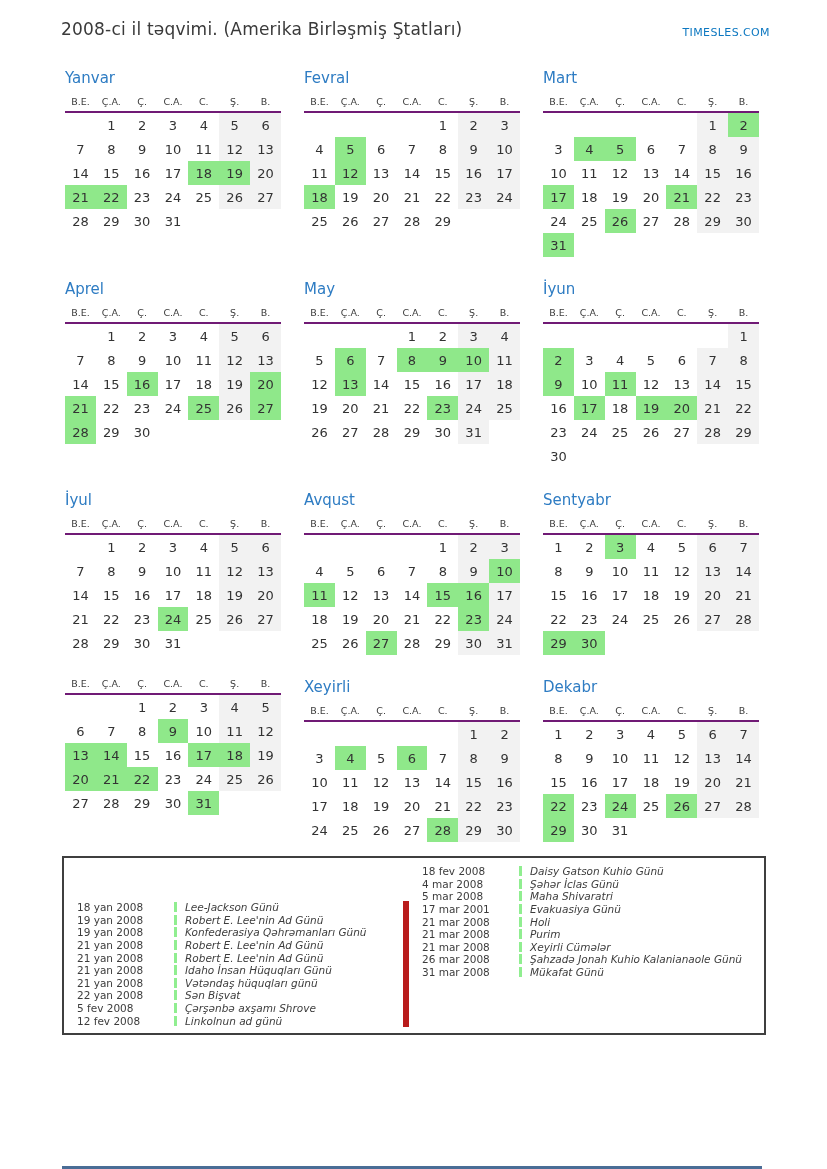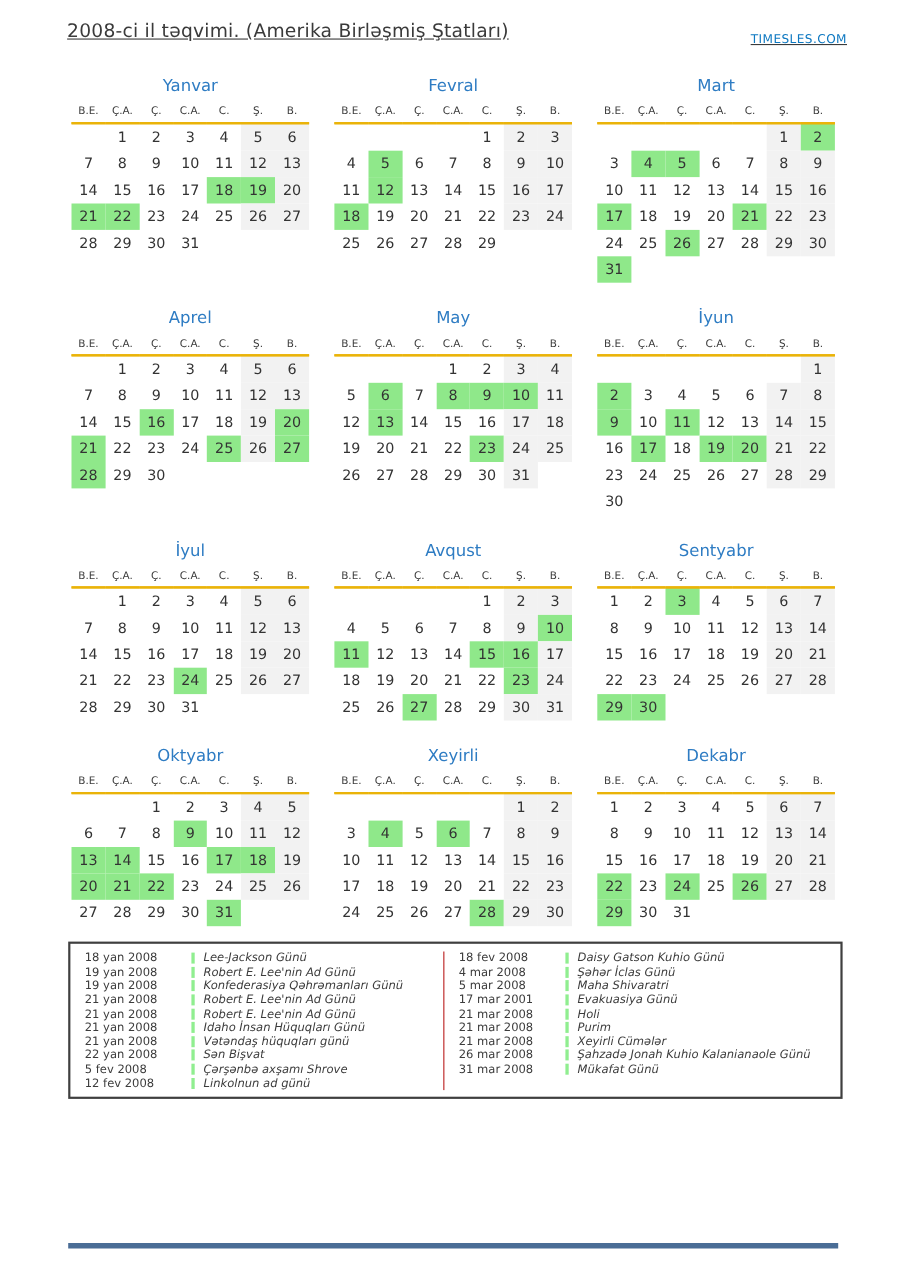--- a/index.html
+++ b/index.html
@@ -3,37 +3,37 @@
 <meta charset="utf-8">
 <style>
   html,body{margin:0;padding:0;background:#fff;}
   body{
     width:827px;height:1169px;position:relative;overflow:hidden;
     font-family:"DejaVu Sans","Liberation Sans",sans-serif;color:#3b3b3b;
     -webkit-font-smoothing:antialiased;
   }
   .page{padding:16px 57px 0 61px;}
   
-  .hdr{display:flex;justify-content:space-between;align-items:flex-end;margin-bottom:26px;text-decoration:underline;}
+  .hdr{display:flex;justify-content:space-between;align-items:center;margin-bottom:26px;}
   .hdr h1{margin:0;font-size:17px;font-weight:normal;color:#3a3a3a;line-height:26px;letter-spacing:.2px;}
   .site{font-size:11px;color:#0d78c1;text-decoration:none;letter-spacing:.4px;margin-top:6px;cursor:pointer;}
   
   .months{display:grid;grid-template-columns:repeat(3,216px);column-gap:23px;row-gap:22px;margin-left:4px;}
   .month{width:216px;}
-  .mtitle{text-align:center;color:#2e7cc3;font-size:15px;font-weight:normal;margin:0 0 7px 0;line-height:20px;}
+  .mtitle{text-align:left;color:#2e7cc3;font-size:15px;font-weight:normal;margin:0 0 7px 0;line-height:20px;}
   .month table{border-collapse:collapse;table-layout:fixed;width:216px;}
-  .month thead tr{border-bottom:2px solid #eab308;}
+  .month thead tr{border-bottom:2px solid #701a75;}
   .month th{font-size:9.5px;font-weight:normal;color:#3c3c3c;padding:1px 0 4px 0;text-align:center;}
   .month td{height:24px;text-align:center;font-size:13px;padding:0;color:#333;}
   .month td.we{background:#f2f2f2;}
   .month td.hl{background:#8fe88a;}
   
   .legend{margin-top:14px;margin-left:1px;width:700px;border:2px solid #3f3f3f;display:flex;padding:7px 0 6px 0;background:#fff;}
   .lcol{display:flex;flex-direction:column;}
-  .lcol.c1{width:339px;border-right:1px solid #b91c1c;}
+  .lcol.c1{width:339px;border-right:6px solid #b91c1c;margin-top:36px;}
   .lcol.c2{flex:1;}
   .lrow{display:flex;align-items:center;height:12.6px;font-size:10.5px;line-height:12px;}
   .ldate{width:97px;padding-left:13px;flex-shrink:0;color:#3c3c3c;}
   .ltick{width:3px;height:10px;background:#90ee90;margin:0 8px 0 0;flex-shrink:0;}
   .lname{white-space:nowrap;color:#3c3c3c;font-style:italic;}
   
   .frule{margin-top:131px;margin-left:1px;width:700px;height:5px;background:#4a6d96;}
 </style>
 </head>
 <body>
@@ -624,21 +624,20 @@
               <td></td>
               <td></td>
               <td></td>
               <td></td>
               <td></td>
             </tr>
           </tbody>
         </table>
       </div>
       <div class="month">
-        <div class="mtitle">Oktyabr</div>
         <table>
           <thead>
             <tr>
               <th>B.E.</th>
               <th>Ç.A.</th>
               <th>Ç.</th>
               <th>C.A.</th>
               <th>C.</th>
               <th>Ş.</th>
               <th>B.</th>

